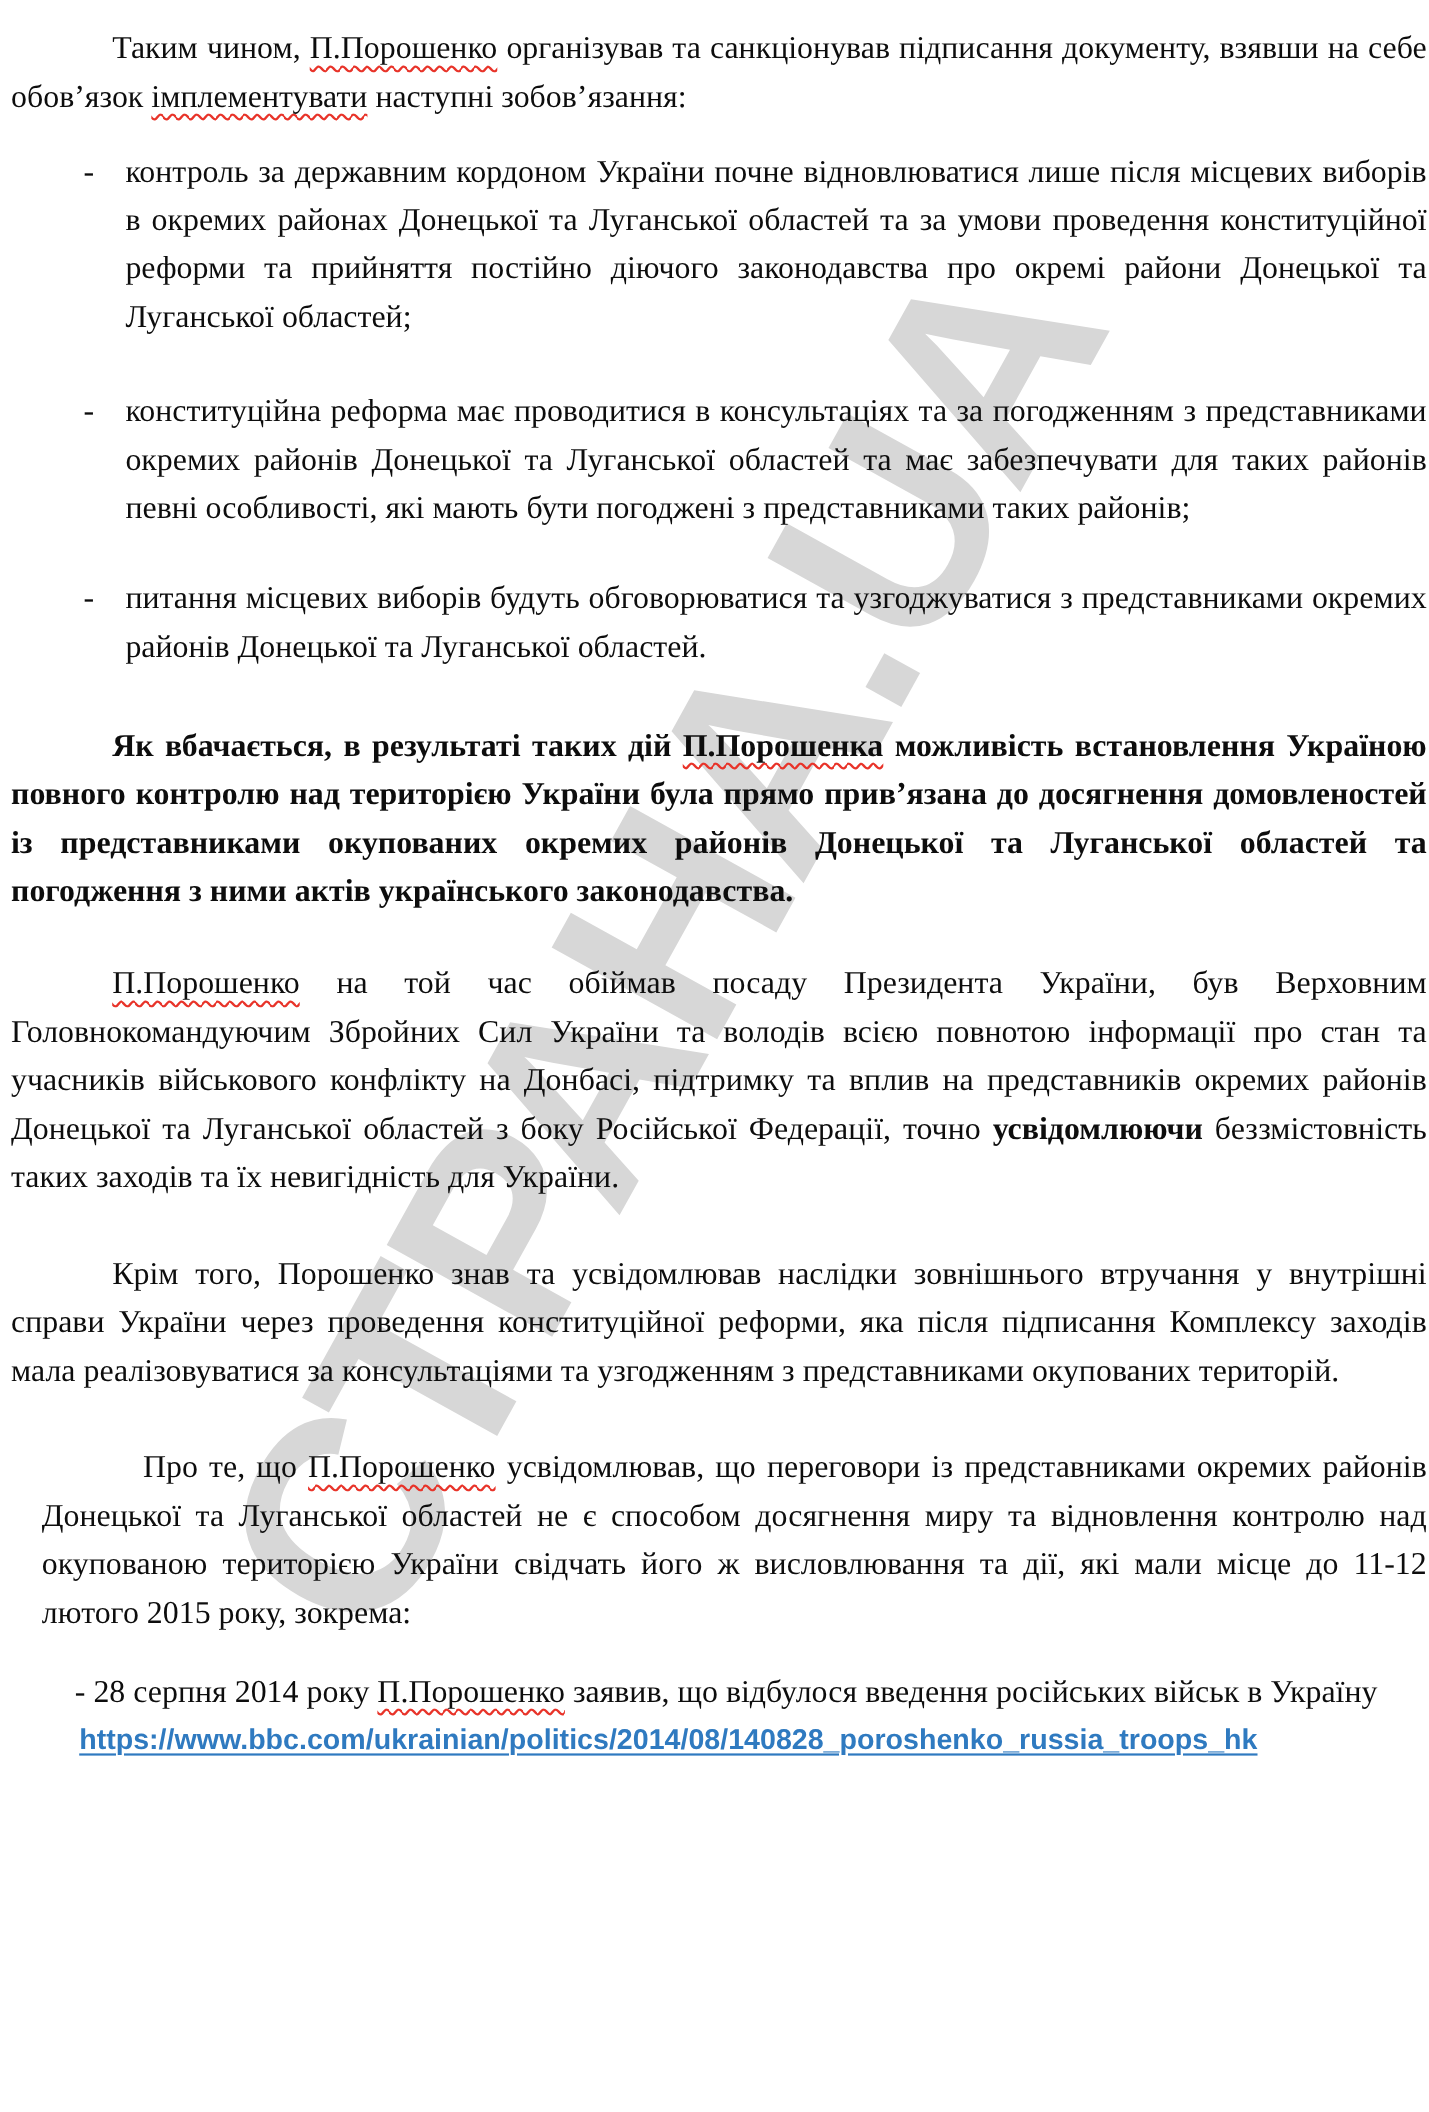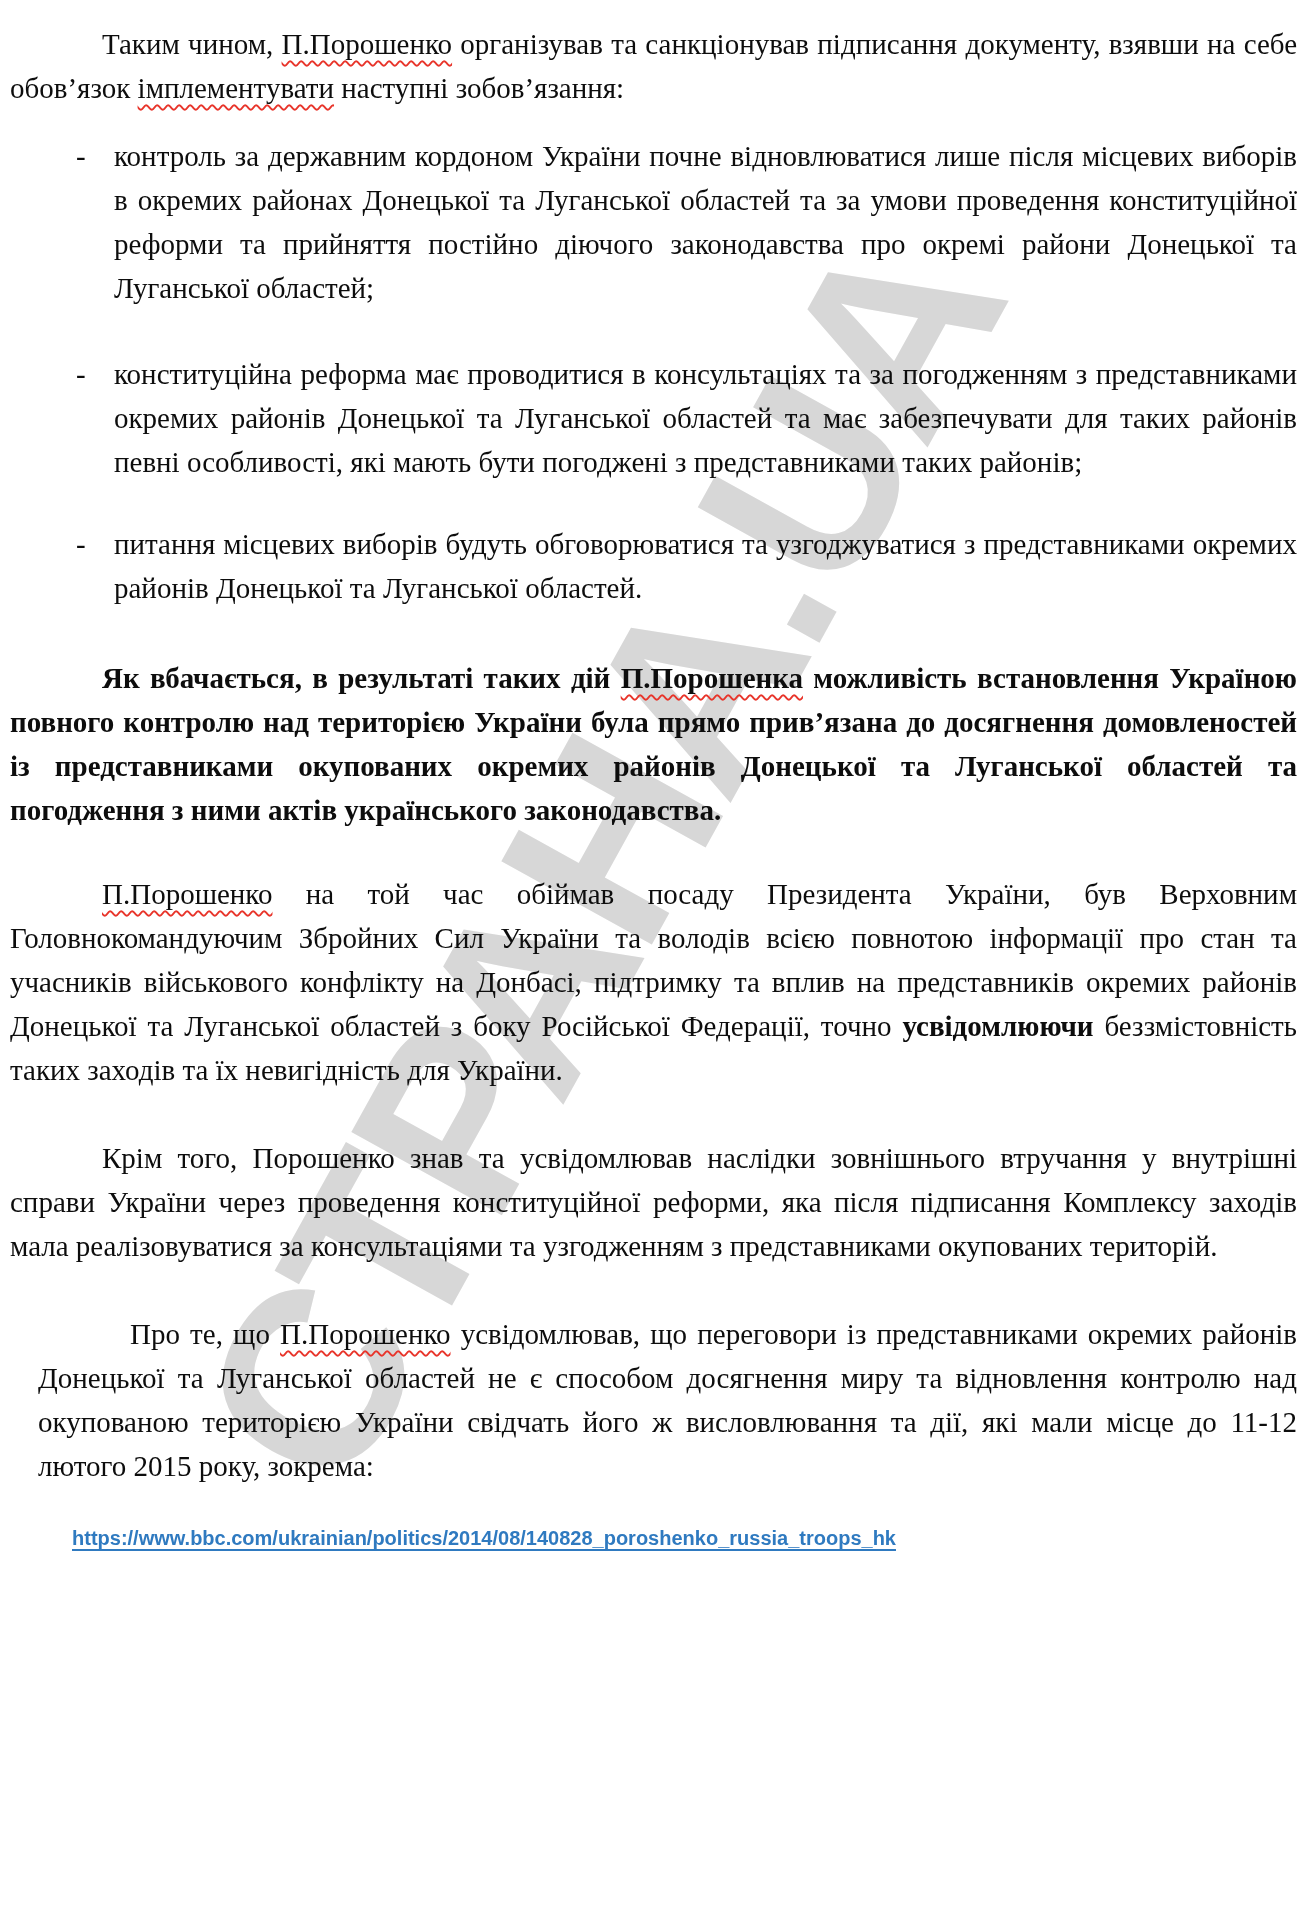--- a/index.html
+++ b/index.html
@@ -68,21 +68,21 @@
   .date-para { text-indent: 58px; }
   .link-line {
     margin-top: 2px;
     padding-left: 62px;
     text-align: left;
     line-height: 38px;
   }
   .doc-link {
     font-family: "Liberation Sans", "DejaVu Sans", sans-serif;
     font-weight: bold;
-    font-size: 20px;
+    font-size: 26px;
     color: #2f7ac0;
     text-decoration: underline;
     text-decoration-thickness: 2px;
     text-underline-offset: 4px;
     word-break: break-all;
   }
 </style>
 </head>
 <body>
 
@@ -99,16 +99,17 @@
   </div>
 
   <p class="para indent bold mb40"><span>Як вбачається, в результаті таких дій </span><span class="misspell">П.Порошенка</span><span> можливість встановлення Україною повного контролю над територією України була прямо прив’язана до досягнення домовленостей із представниками окупованих окремих районів Донецької та Луганської областей та погодження з ними актів українського законодавства.</span></p>
 
   <p class="para indent mb44"><span class="misspell">П.Порошенко</span><span> на той час обіймав посаду Президента України, був Верховним Головнокомандуючим Збройних Сил України та володів всією повнотою інформації про стан та учасників військового конфлікту на Донбасі, підтримку та вплив на представників окремих районів Донецької та Луганської областей з боку Російської Федерації, точно </span><span class="bold">усвідомлюючи</span><span> беззмістовність таких заходів та їх невигідність для України.</span></p>
 
   <p class="para indent mb44"><span>Крім того, Порошенко знав та усвідомлював наслідки зовнішнього втручання у внутрішні справи України через проведення конституційної реформи, яка після підписання Комплексу заходів мала реалізовуватися за консультаціями та узгодженням з представниками окупованих територій.</span></p>
 
   <p class="para indent mb28"><span>Про те, що </span><span class="misspell">П.Порошенко</span><span> усвідомлював, що переговори із представниками окремих районів Донецької та Луганської областей не є способом досягнення миру та відновлення контролю над окупованою територією України свідчать його ж висловлювання та дії, які мали місце до 11-12 лютого 2015 року, зокрема:</span></p>
 
+  <p class="para date-para"><span>- 28 серпня 2014 року </span><span class="misspell">П.Порошенко</span><span> заявив, що відбулося введення російських військ в Україну</span></p>
 
   <p class="para link-line"><a href="#" class="doc-link">https://www.bbc.com/ukrainian/politics/2014/08/140828_poroshenko_russia_troops_hk</a></p>
 
 </div>
 
 </body></html>

